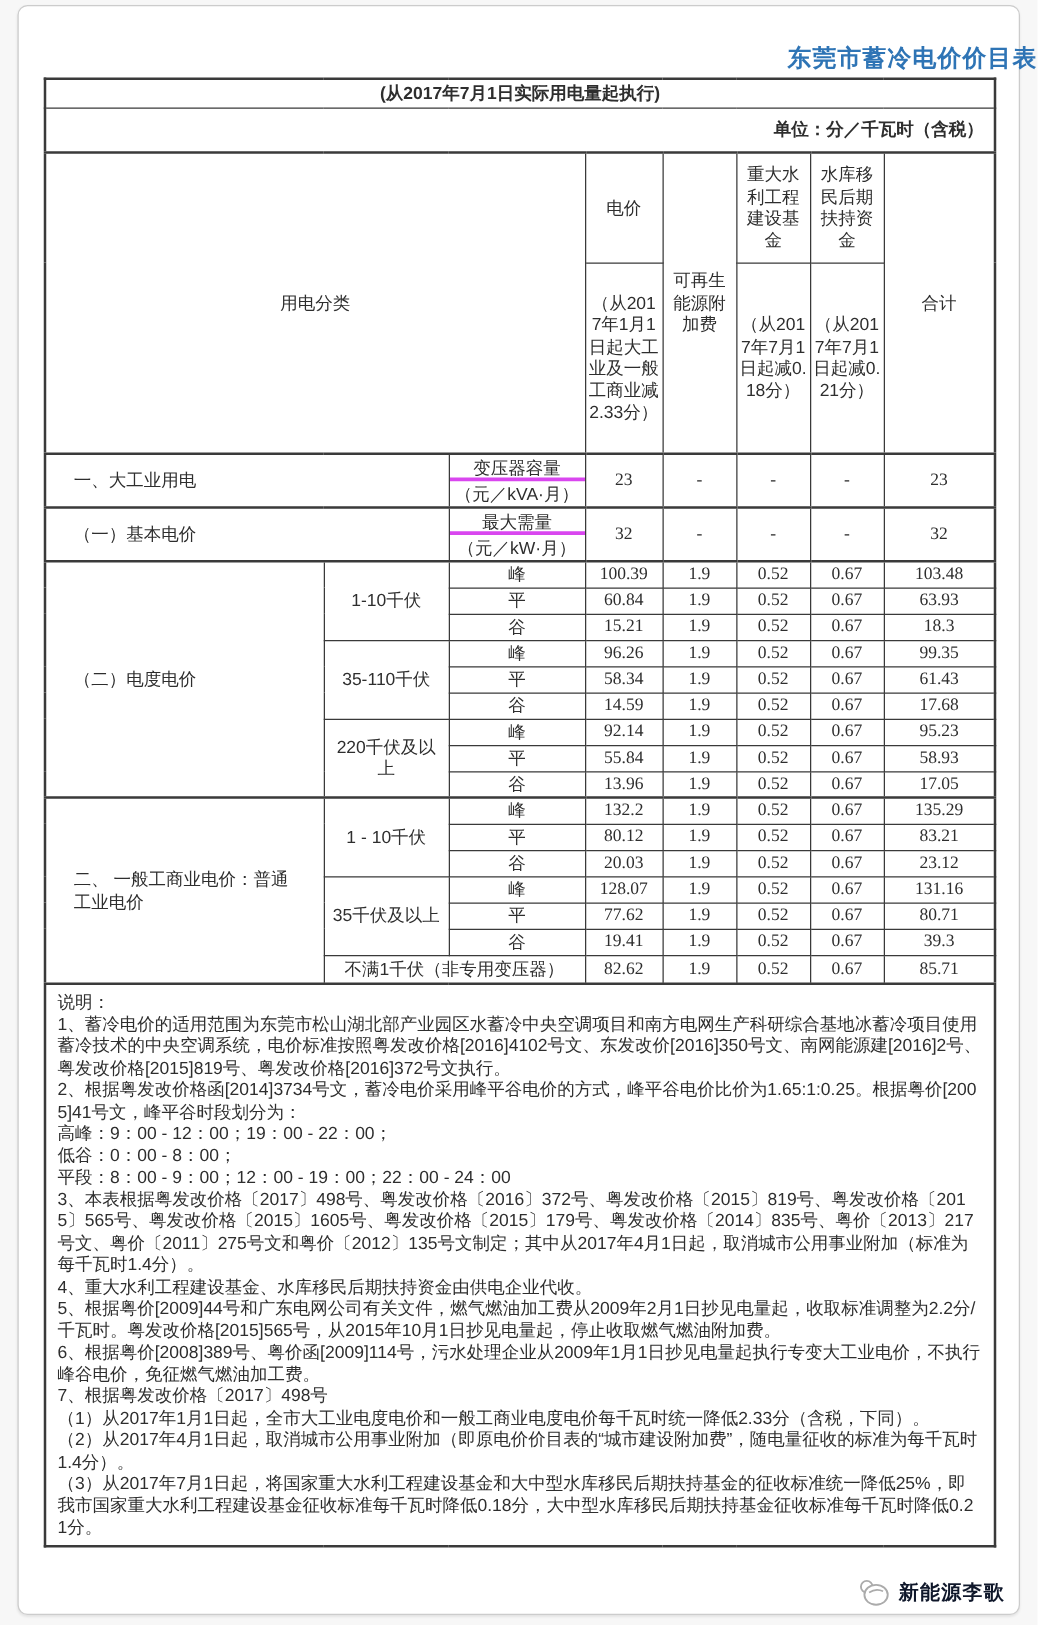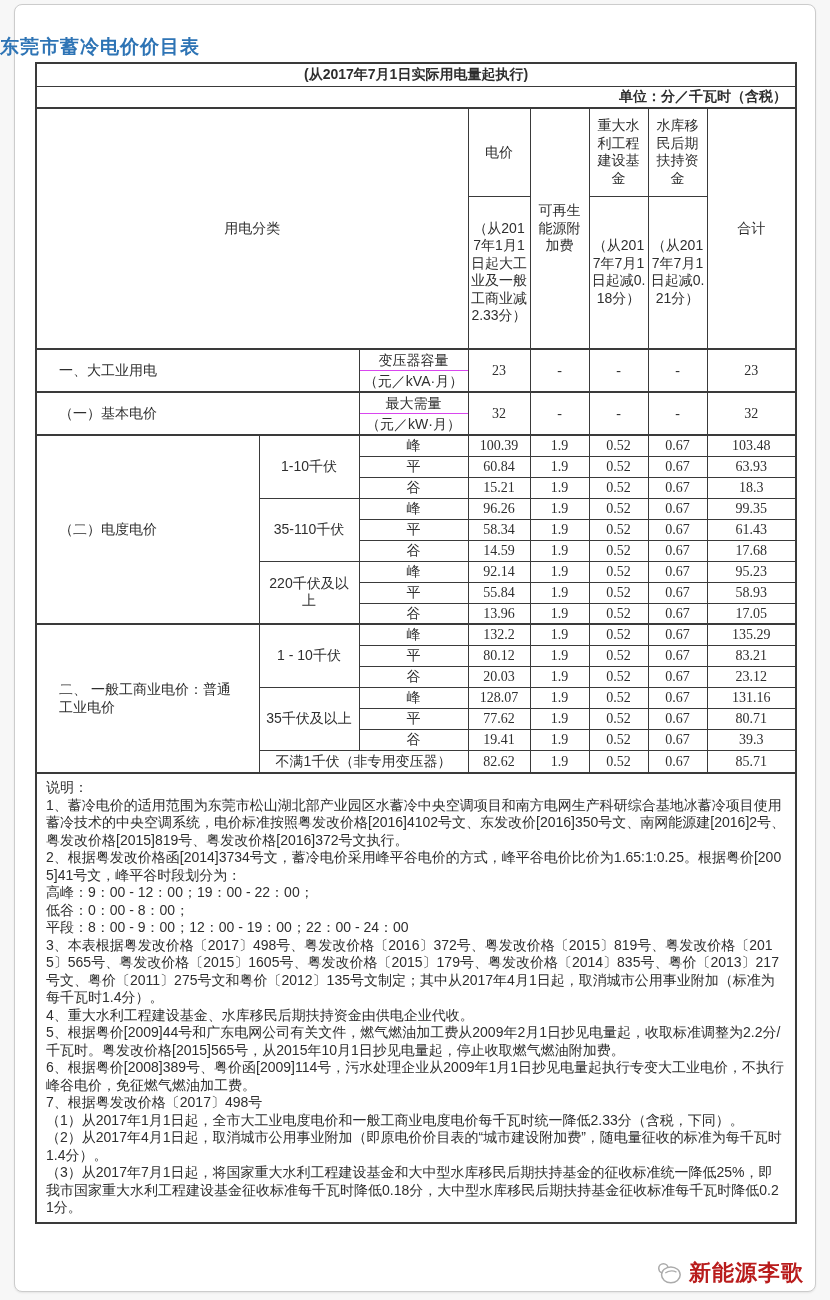--- a/index.html
+++ b/index.html
@@ -15,21 +15,21 @@
     position: absolute;
     left: 14px; top: 4px; right: 14px; bottom: 8px;
     background: #ffffff;
     border: 1px solid #cccccc;
     border-radius: 8px;
     box-shadow: 0 1px 2px rgba(0,0,0,0.08);
   }
   .doc-title {
     position: absolute;
     left: 0; right: 0; top: 34px;
-    text-align: left;
+    text-align: right;
     font-size: 19px;
     font-weight: bold;
     color: #2e74b5;
     letter-spacing: 1px;
   }
   .tbl {
     position: absolute;
     left: 35px; top: 62px;
     width: 760px;
     border-collapse: collapse;
@@ -41,21 +41,21 @@
     vertical-align: middle;
     font-size: 14px;
     line-height: 1.25;
     padding: 1px 2px;
     color: #2e2e2e;
     word-break: break-all;
   }
   tr.heavy td { border-top-width: 2px; }
   .tbl { border: 2px solid #3a3a3a; }
   .r-sub { height: 23px; padding-left: 12px; }
-  .r-unit { height: 22px; }
+  .r-unit { height: 36px; }
   .r-h1 { height: 88px; }
   .r-h2 { height: 153px; }
   .r-basic { height: 42px; }
   .r-val { height: 21px; }
   .subtitle-cell {
     color: #4f86c6;
     font-size: 15px;
     font-weight: bold;
   }
   .unit-cell {
@@ -64,40 +64,40 @@
     padding-right: 8px !important;
     font-size: 14px;
   }
   .hdr { font-size: 14px; }
   .hdr-note { font-size: 13px; line-height: 1.45; }
   .cat { text-align: left !important; padding: 2px 22px !important; }
   .volt { text-align: left; padding: 2px 5px !important; }
   .num { font-family: "Liberation Serif", serif; font-size: 14.5px; }
   .item-cell { padding: 0 !important; }
   .item-cell .item-top {
-    border-bottom: 1px solid #d946ef;
+    border-bottom: 3px solid #d946ef;
     height: 21px; line-height: 21px; text-align: center;
   }
   .item-cell .item-bottom { height: 20px; line-height: 20px; }
   .notes-cell {
     text-align: left !important;
     vertical-align: top !important;
     padding: 5px 9px !important;
     font-size: 15px;
     line-height: 1.4;
   }
   .notes-cell div { margin: 0; }
   .watermark {
     position: absolute;
     right: 26px; bottom: 12px;
     display: flex;
     align-items: center;
     gap: 5px;
-    color: #b91c1c;
-    font-size: 22px;
+    color: #0f172a;
+    font-size: 16px;
     font-weight: bold;
     letter-spacing: 1px;
   }
   .watermark svg { display: block; }
 </style>
 </head>
 <body>
 
 <div class="page"></div>
 

